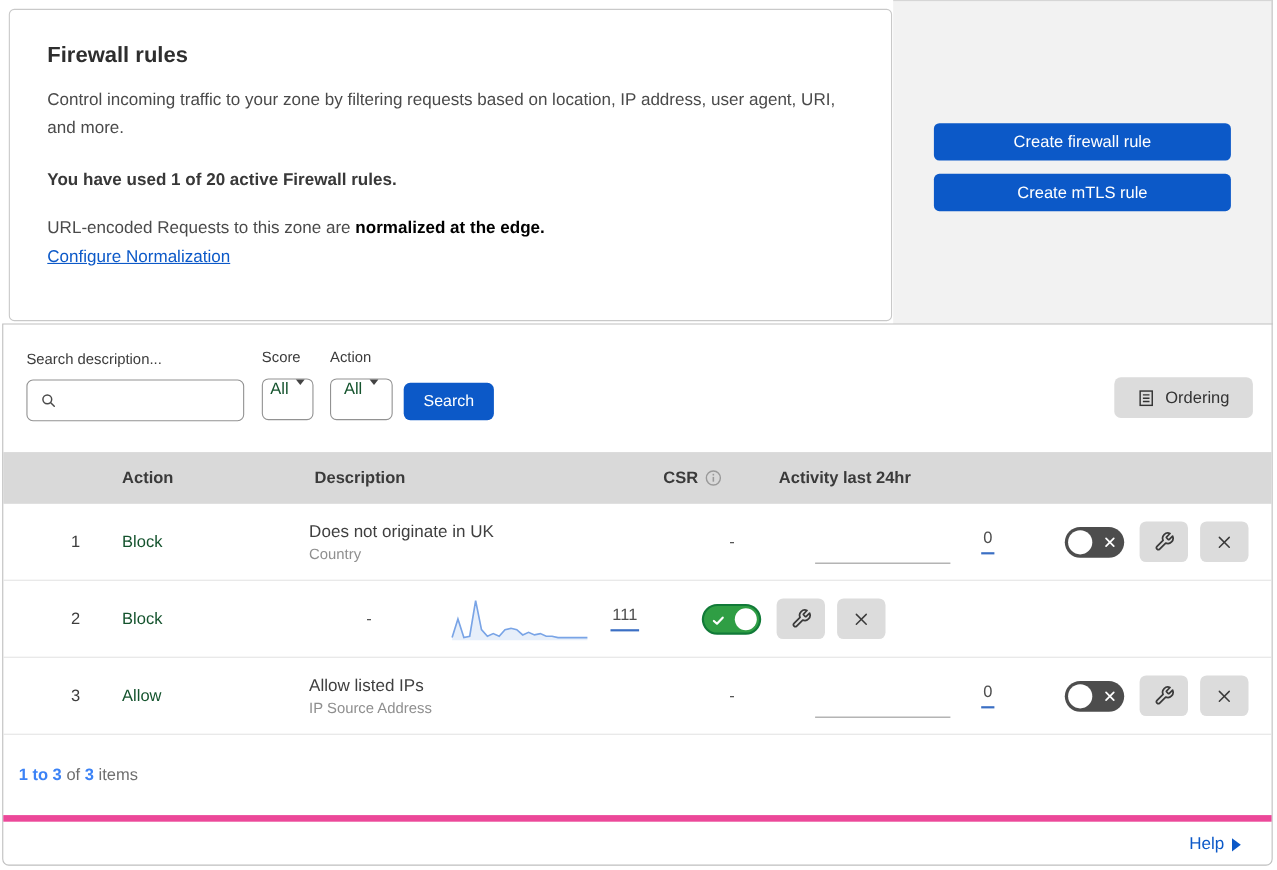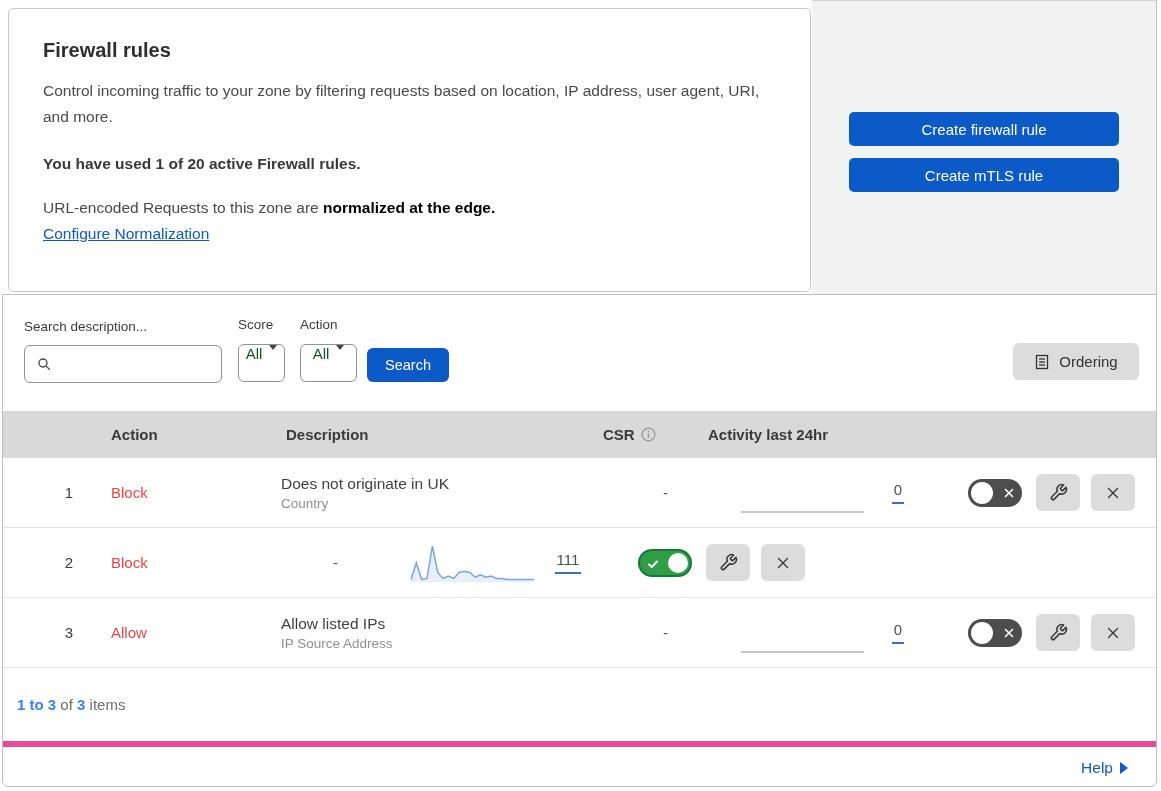--- a/index.html
+++ b/index.html
@@ -51,21 +51,21 @@
   
   .thead{display:flex;align-items:center;height:47px;background:#d9d9d9;font-size:15px;font-weight:600;color:#3a3a3a;}
   .h-spacer{width:70px;flex:none;}
   .h-action{width:130px;margin-left:38px;flex:none;}
   .h-desc{width:290px;margin-left:45px;flex:none;}
   .h-csr{width:90px;margin-left:27px;flex:none;display:flex;align-items:center;gap:6px;box-sizing:border-box;padding-right:36px;}
   .h-activity{width:200px;margin-left:15px;flex:none;}
 
   .trow{display:flex;align-items:center;height:69px;border-bottom:1px solid #e4e4e4;}
   .c-num{width:70px;text-align:right;font-size:15px;color:#3d3d3d;flex:none;}
-  .c-action{width:130px;margin-left:38px;font-size:15px;color:#ef4444;flex:none;}
+  .c-action{width:130px;margin-left:38px;font-size:15px;color:#14532d;flex:none;}
   .c-desc{width:290px;margin-left:40px;flex:none;}
   .desc-title{font-size:15.5px;color:#3f3f3f;}
   .desc-sub{font-size:13.5px;color:#8f8f8f;margin-top:3px;}
   .c-csr{width:90px;margin-left:27px;flex:none;text-align:right;box-sizing:border-box;padding-right:20px;font-size:15px;color:#555;}
   .c-spark{width:125px;height:42px;margin-left:52px;flex:none;}
   .c-count-wrap{width:50px;margin-left:8px;flex:none;text-align:center;}
   .c-count{display:inline-block;font-size:15px;color:#4f4f4f;text-decoration:none;border-bottom:2px solid #3b6fc4;padding:0 2px 4px 2px;cursor:pointer;}
 
   .toggle{width:54px;height:28px;margin-left:45px;flex:none;border-radius:14px;position:relative;cursor:pointer;box-sizing:border-box;}
   .toggle .knob{position:absolute;border-radius:50%;background:#fff;}

